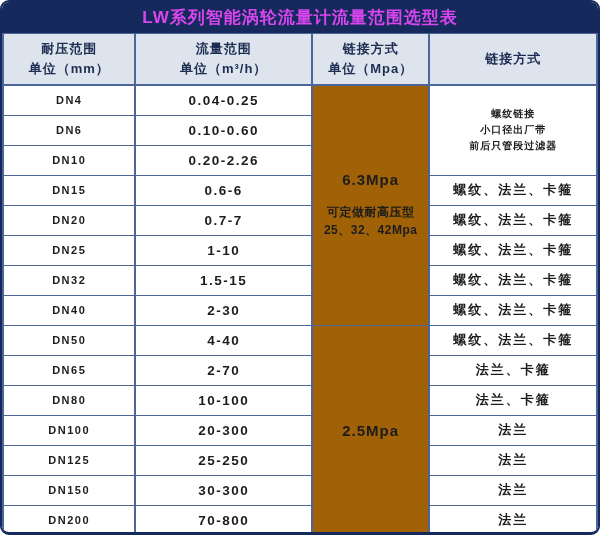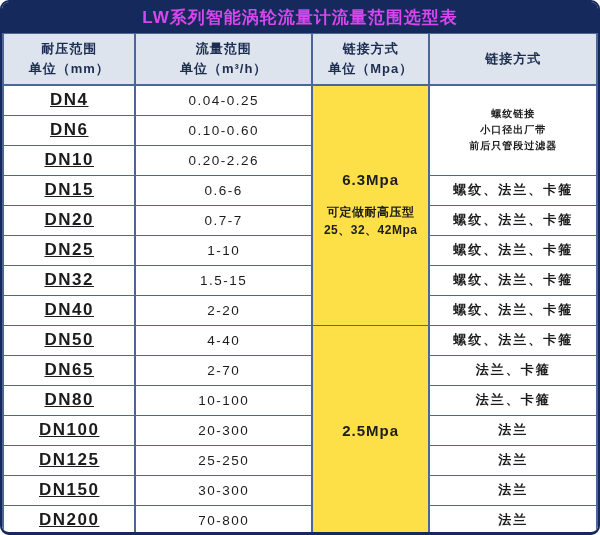--- a/index.html
+++ b/index.html
@@ -53,36 +53,35 @@
     background: #dde4ed;
     color: #1d2d52;
     font-size: 13px;
     font-weight: 700;
     line-height: 1.55;
     letter-spacing: 1px;
     border-bottom-width: 2px;
   }
   .spec tr.data-row { height: 30px; }
   .dn-cell {
-    font-size: 17px;
+    font-size: 11px;
     font-weight: 700;
     letter-spacing: 1.5px;
-    text-decoration: underline;
   }
   .range-cell {
     font-size: 13.5px;
-    font-weight: 400;
+    font-weight: 700;
     letter-spacing: 1.5px;
   }
   .conn-cell {
     font-size: 13px;
     font-weight: 700;
     letter-spacing: 2px;
   }
-  .pressure-cell { background: #fde047; }
+  .pressure-cell { background: #a16207; }
   .pressure-main {
     font-size: 15px;
     font-weight: 700;
     letter-spacing: 1px;
   }
   .pressure-note {
     margin-top: 15px;
     font-size: 12px;
     font-weight: 700;
     line-height: 1.55;
@@ -176,21 +175,21 @@
     </tr>
 
     <tr class="data-row">
       <td class="dn-cell">DN32</td>
       <td class="range-cell">1.5-15</td>
       <td class="conn-cell">螺纹、法兰、卡箍</td>
     </tr>
 
     <tr class="data-row">
       <td class="dn-cell heavy-bottom">DN40</td>
-      <td class="range-cell heavy-bottom">2-20</td>
+      <td class="range-cell heavy-bottom">2-30</td>
       <td class="conn-cell heavy-bottom">螺纹、法兰、卡箍</td>
     </tr>
 
     <tr class="data-row">
       <td class="dn-cell">DN50</td>
       <td class="range-cell">4-40</td>
       <td class="pressure-cell" rowspan="7">
         <div class="pressure-main">2.5Mpa</div>
       </td>
       <td class="conn-cell">螺纹、法兰、卡箍</td>

